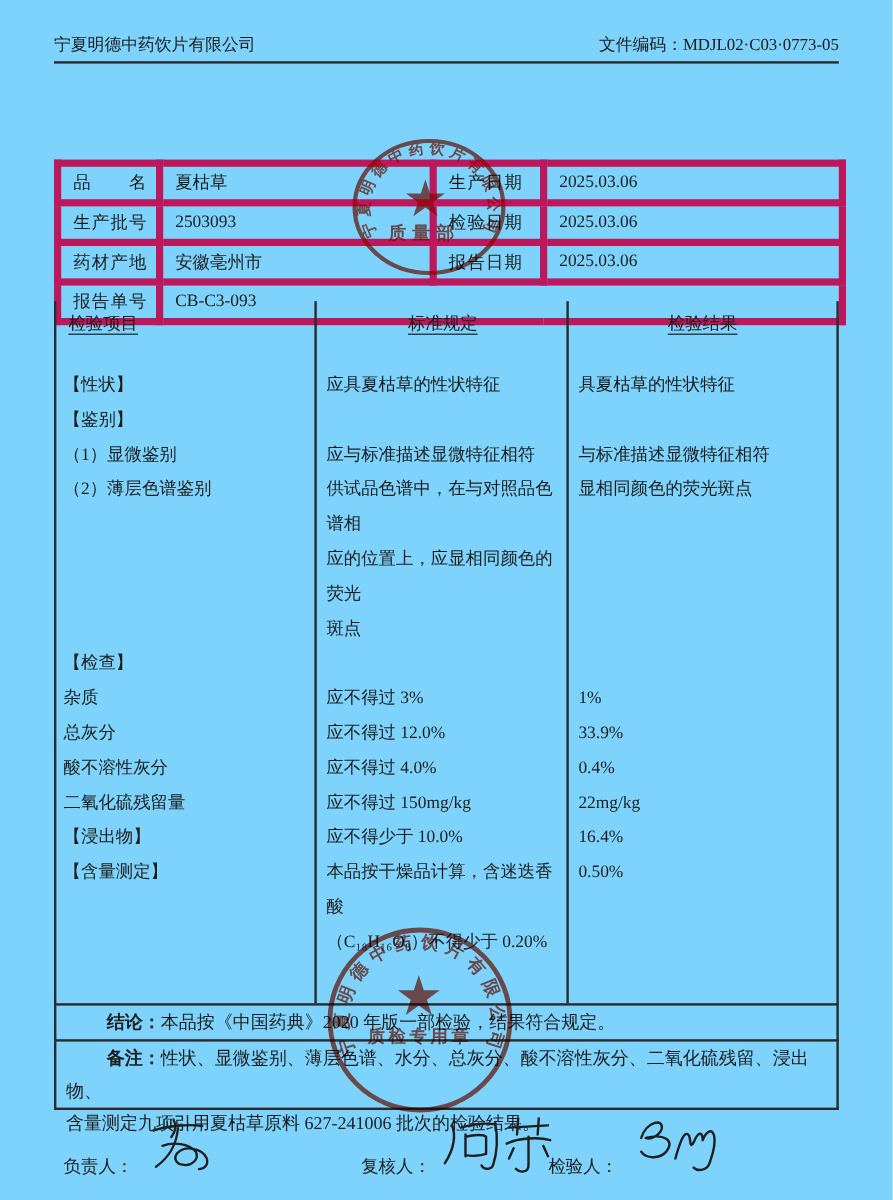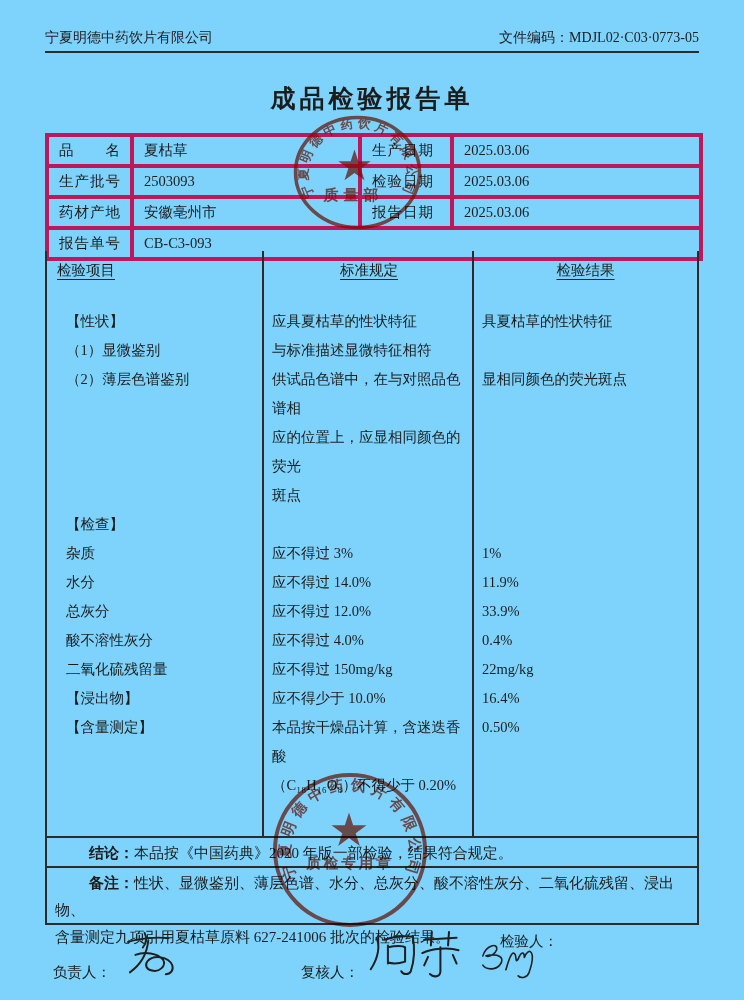--- a/index.html
+++ b/index.html
@@ -9,70 +9,69 @@
   
   .doc-header{position:absolute;left:45px;top:25px;width:654px;height:22px;
               display:flex;justify-content:space-between;align-items:flex-end;
               font-size:14px;border-bottom:2px solid #2b2b2b;padding-bottom:4px;}
   .doc-title{position:absolute;left:0;top:82px;width:100%;margin:0;text-align:center;
              font-size:25px;font-weight:bold;letter-spacing:4px;}
 
   
   .info-table{position:absolute;left:45px;top:133px;width:654px;border-collapse:collapse;
               table-layout:fixed;font-size:14.5px;}
-  .info-table td{border:4px solid #be185d;height:27px;padding:0 4px 0 10px;overflow:hidden;white-space:nowrap;}
+  .info-table td{border:6px solid #be185d;height:27px;padding:0 4px 0 10px;overflow:hidden;white-space:nowrap;}
   .info-table td.lbl{letter-spacing:1px;}
 
   
   .inspection{position:absolute;left:45px;top:251px;width:654px;height:587px;box-sizing:border-box;
               border:2px solid #2b2b2b;border-top:none;font-size:14.5px;}
   .vline{position:absolute;top:0;bottom:0;width:2px;background:#2b2b2b;}
   .vline-1{left:215px;} .vline-2{left:425px;}
   .insp-header{display:grid;grid-template-columns:217px 210px 1fr;padding-top:9px;line-height:21px;}
   .insp-header .c1{padding-left:10px;}
   .insp-header .c2,.insp-header .c3{text-align:center;}
   .insp-header u{text-underline-offset:4px;text-decoration-thickness:1px;}
   .insp-rows{margin-top:26px;line-height:29px;}
   .insp-row{display:grid;grid-template-columns:217px 210px 1fr;}
-  .insp-row .c1{padding-left:19px;white-space:pre-line;}
+  .insp-row .c1{padding-left:6px;white-space:pre-line;}
   .insp-row .c2{padding-left:8px;padding-right:4px;white-space:pre-line;}
   .insp-row .c3{padding-left:8px;padding-right:4px;white-space:pre-line;}
 
   
   .conclusion-row{position:absolute;left:45px;top:838px;width:654px;height:30px;box-sizing:border-box;
                   border:2px solid #2b2b2b;border-top:none;font-size:15px;}
   .conclusion-row p{margin:0;padding:3px 6px 0 8px;text-indent:34px;line-height:24px;}
   .remark-row{position:absolute;left:45px;top:868px;width:654px;height:57px;box-sizing:border-box;
               border:2px solid #2b2b2b;border-top:none;font-size:15px;}
   .remark-row p{margin:0;padding:2px 6px 0 8px;text-indent:34px;line-height:27px;white-space:pre-line;}
   .blb{font-weight:bold;}
 
   
   .sign-row{position:absolute;left:45px;top:932px;width:654px;height:56px;font-size:14.5px;}
   .sign-group{position:absolute;top:0;height:50px;display:flex;align-items:flex-end;}
-  .sg1{left:8px;} .sg2{left:232px;margin-left:24px;} .sg3{left:412px;flex-direction:column;}
+  .sg1{left:8px;} .sg2{left:232px;margin-left:24px;} .sg3{left:412px;}
   .sign-group svg{margin-left:6px;margin-top:-12px;}
   .sig{stroke:#1f1f1f;stroke-width:2.1;fill:none;stroke-linecap:round;stroke-linejoin:round;}
 
   
   .stamp{position:absolute;mix-blend-mode:multiply;opacity:0.85;}
   .stamp-top{left:287px;top:109px;}
   .stamp-bottom{left:265px;top:765px;}
 </style>
 </head>
 <body>
 
 <div class="sheet">
 
   <header class="doc-header">
     <span>宁夏明德中药饮片有限公司</span>
     <span><span>文件编码：</span><span>MDJL02·C03·0773-05</span></span>
   </header>
 
-  <h1 class="doc-title">成品检验报告单</h1>
 
   <table class="info-table">
     <colgroup>
         <col style="width:85px">
         <col style="width:228px">
         <col style="width:92px">
         <col style="width:249px">
       </colgroup>
     <tbody id="info-body">
         <tr>
@@ -108,44 +107,45 @@
       <span class="c2"><u>标准规定</u></span>
       <span class="c3"><u>检验结果</u></span>
     </div>
     <div class="insp-rows" id="insp-rows">
         <div class="insp-row">
           <span class="c1">【性状】</span>
           <span class="c2">应具夏枯草的性状特征</span>
           <span class="c3">具夏枯草的性状特征</span>
         </div>
         <div class="insp-row">
+          <span class="c1">【鉴别】</span>
+          <span class="c2"></span>
+          <span class="c3"></span>
+        </div>
+        <div class="insp-row">
           <span class="c1">（1）显微鉴别</span>
+          <span class="c2">应与标准描述显微特征相符</span>
           <span class="c3">与标准描述显微特征相符</span>
         </div>
         <div class="insp-row">
           <span class="c1">（2）薄层色谱鉴别</span>
           <span class="c2">供试品色谱中，在与对照品色谱相
 应的位置上，应显相同颜色的荧光
 斑点</span>
           <span class="c3">显相同颜色的荧光斑点</span>
         </div>
         <div class="insp-row">
           <span class="c1">【检查】</span>
           <span class="c2"></span>
           <span class="c3"></span>
         </div>
         <div class="insp-row">
           <span class="c1">杂质</span>
           <span class="c2">应不得过 3%</span>
           <span class="c3">1%</span>
-        </div>
-        <div class="insp-row">
-          <span class="c1">水分</span>
-          <span class="c2">应不得过 14.0%</span>
-          <span class="c3">11.9%</span>
         </div>
         <div class="insp-row">
           <span class="c1">总灰分</span>
           <span class="c2">应不得过 12.0%</span>
           <span class="c3">33.9%</span>
         </div>
         <div class="insp-row">
           <span class="c1">酸不溶性灰分</span>
           <span class="c2">应不得过 4.0%</span>
           <span class="c3">0.4%</span>

